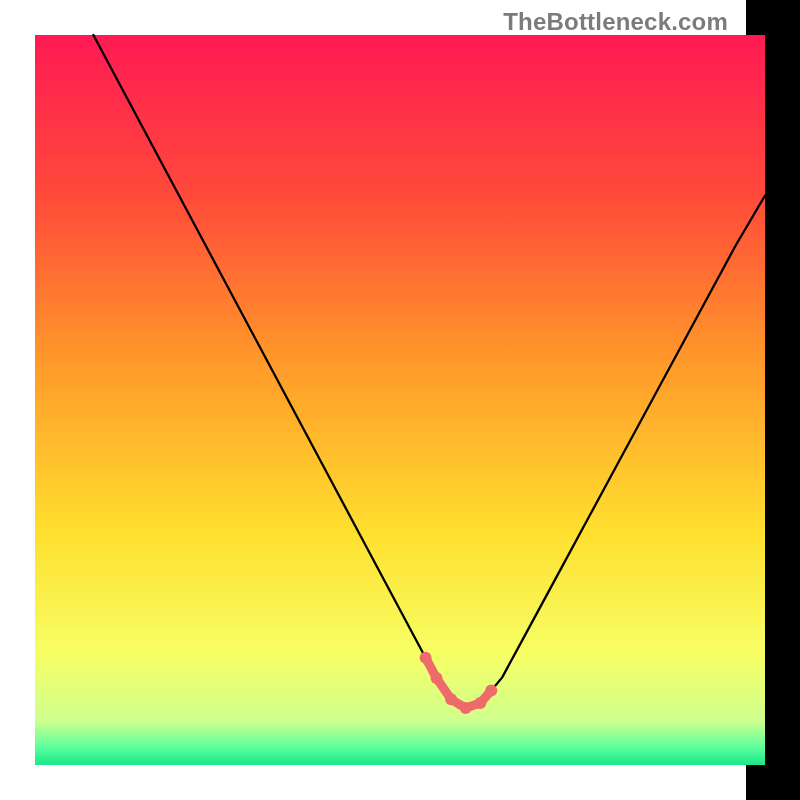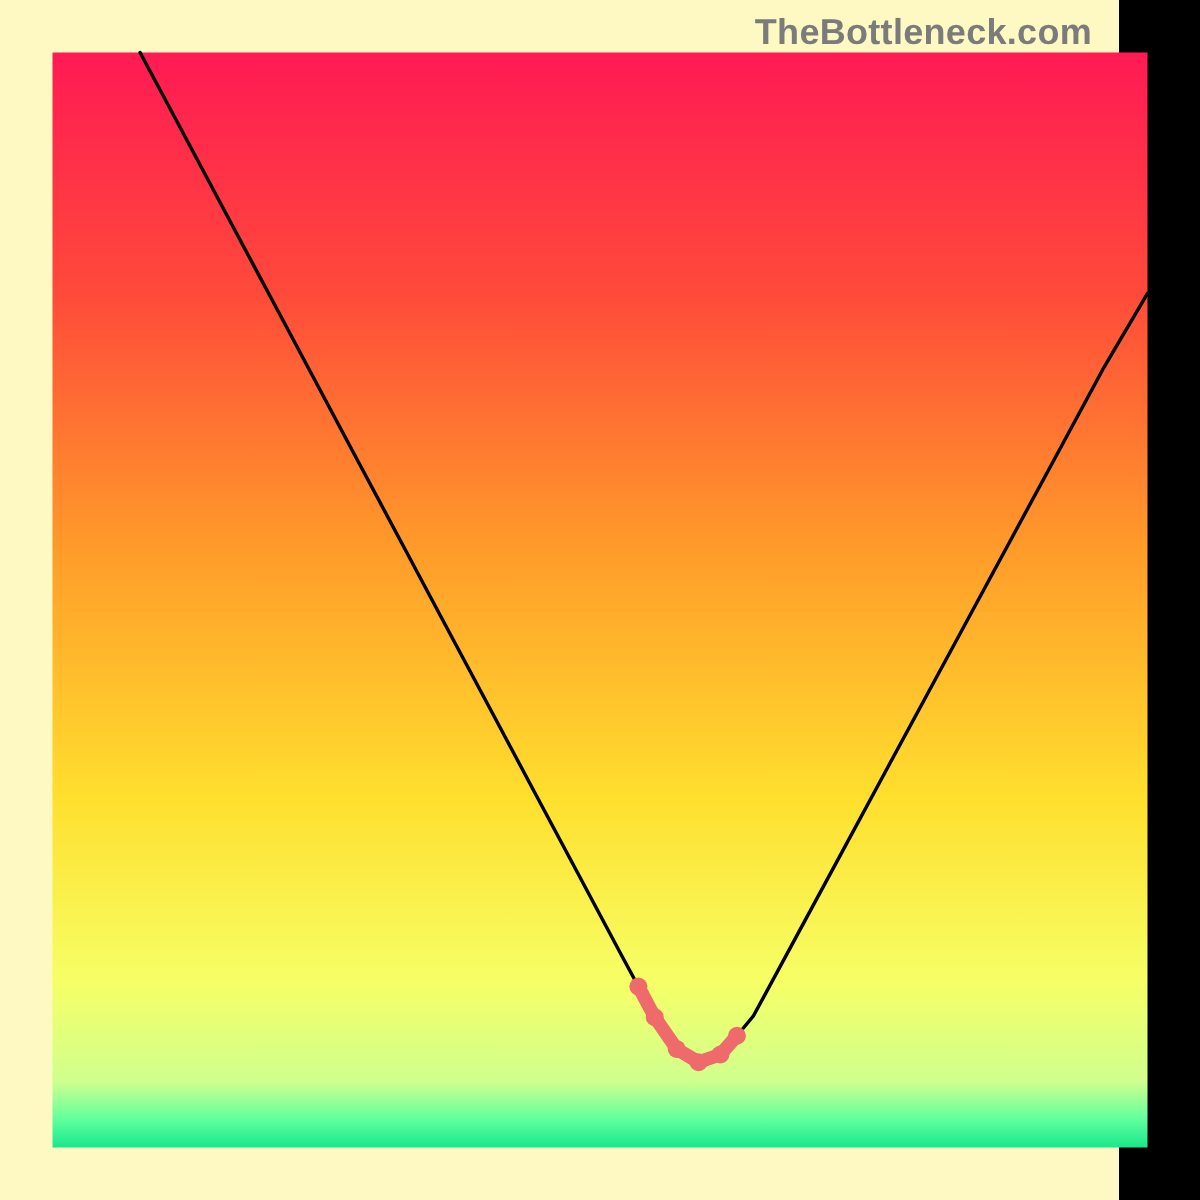--- a/index.html
+++ b/index.html
@@ -7,21 +7,21 @@
   padding: 0;
   width: 800px;
   height: 800px;
   background: #000;
   overflow: hidden;
 }
 .frame {
   position: relative;
   width: 746px;
   height: 800px;
-  background: #fef9c3;
+  background: #ffffff;
 }
 .watermark {
   position: absolute;
   top: 8px;
   right: 18px;
   font-family: Arial, Helvetica, sans-serif;
   font-size: 24px;
   font-weight: 600;
   color: #7b7b7b;
   letter-spacing: 0.2px;

